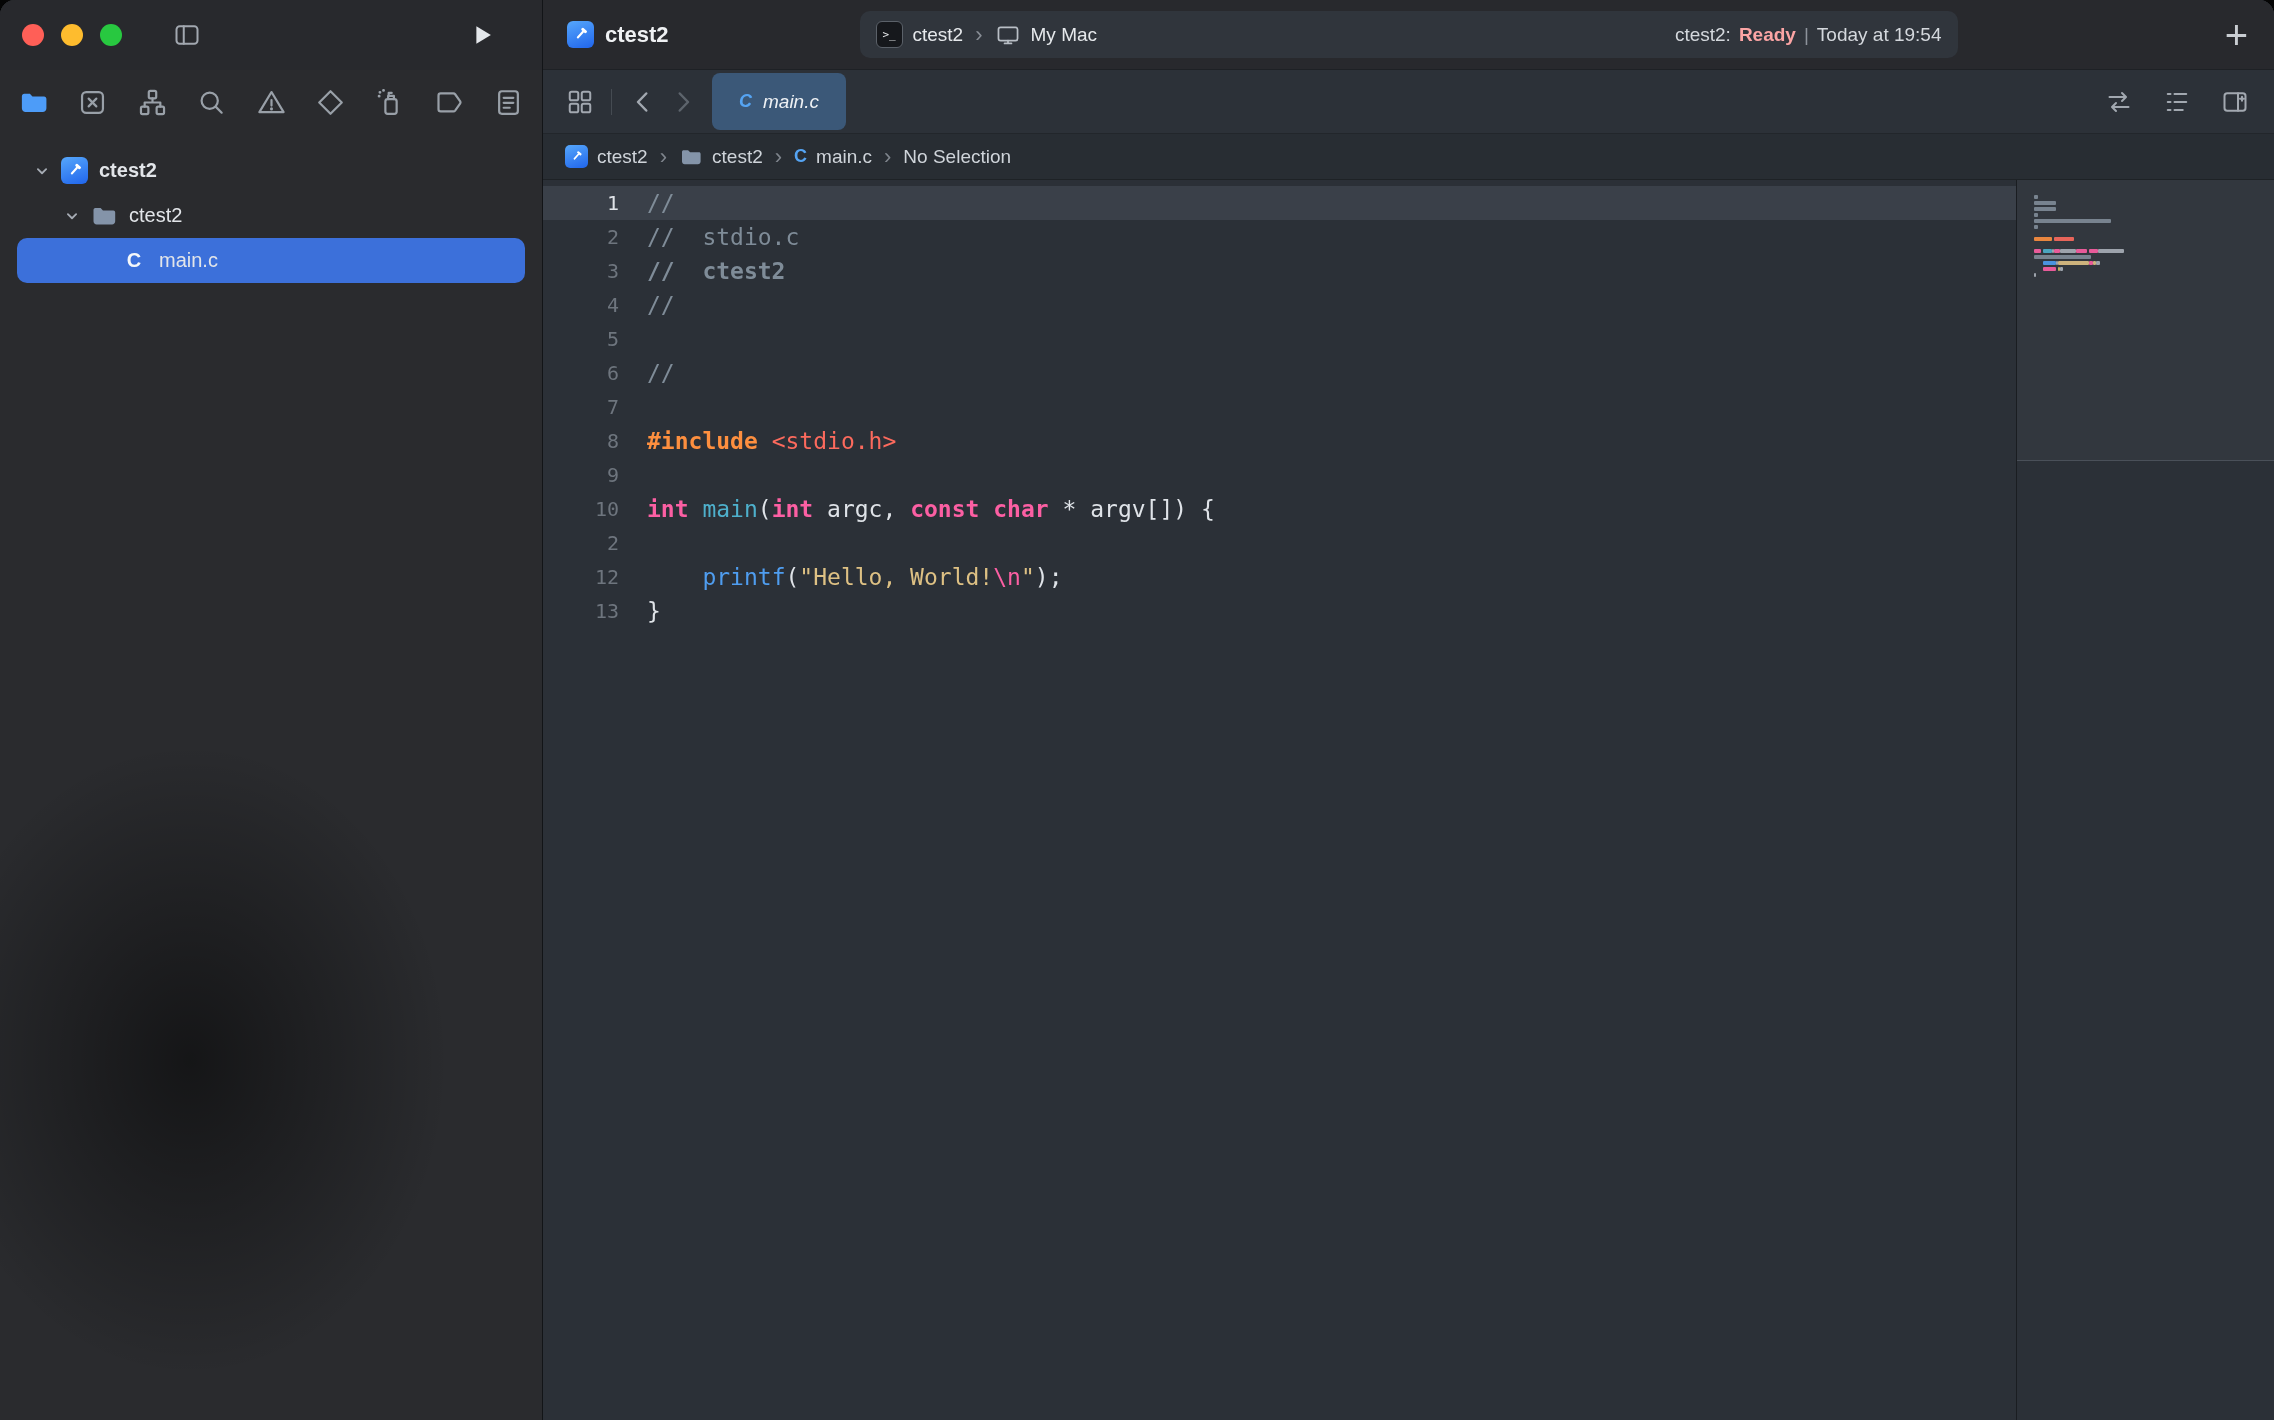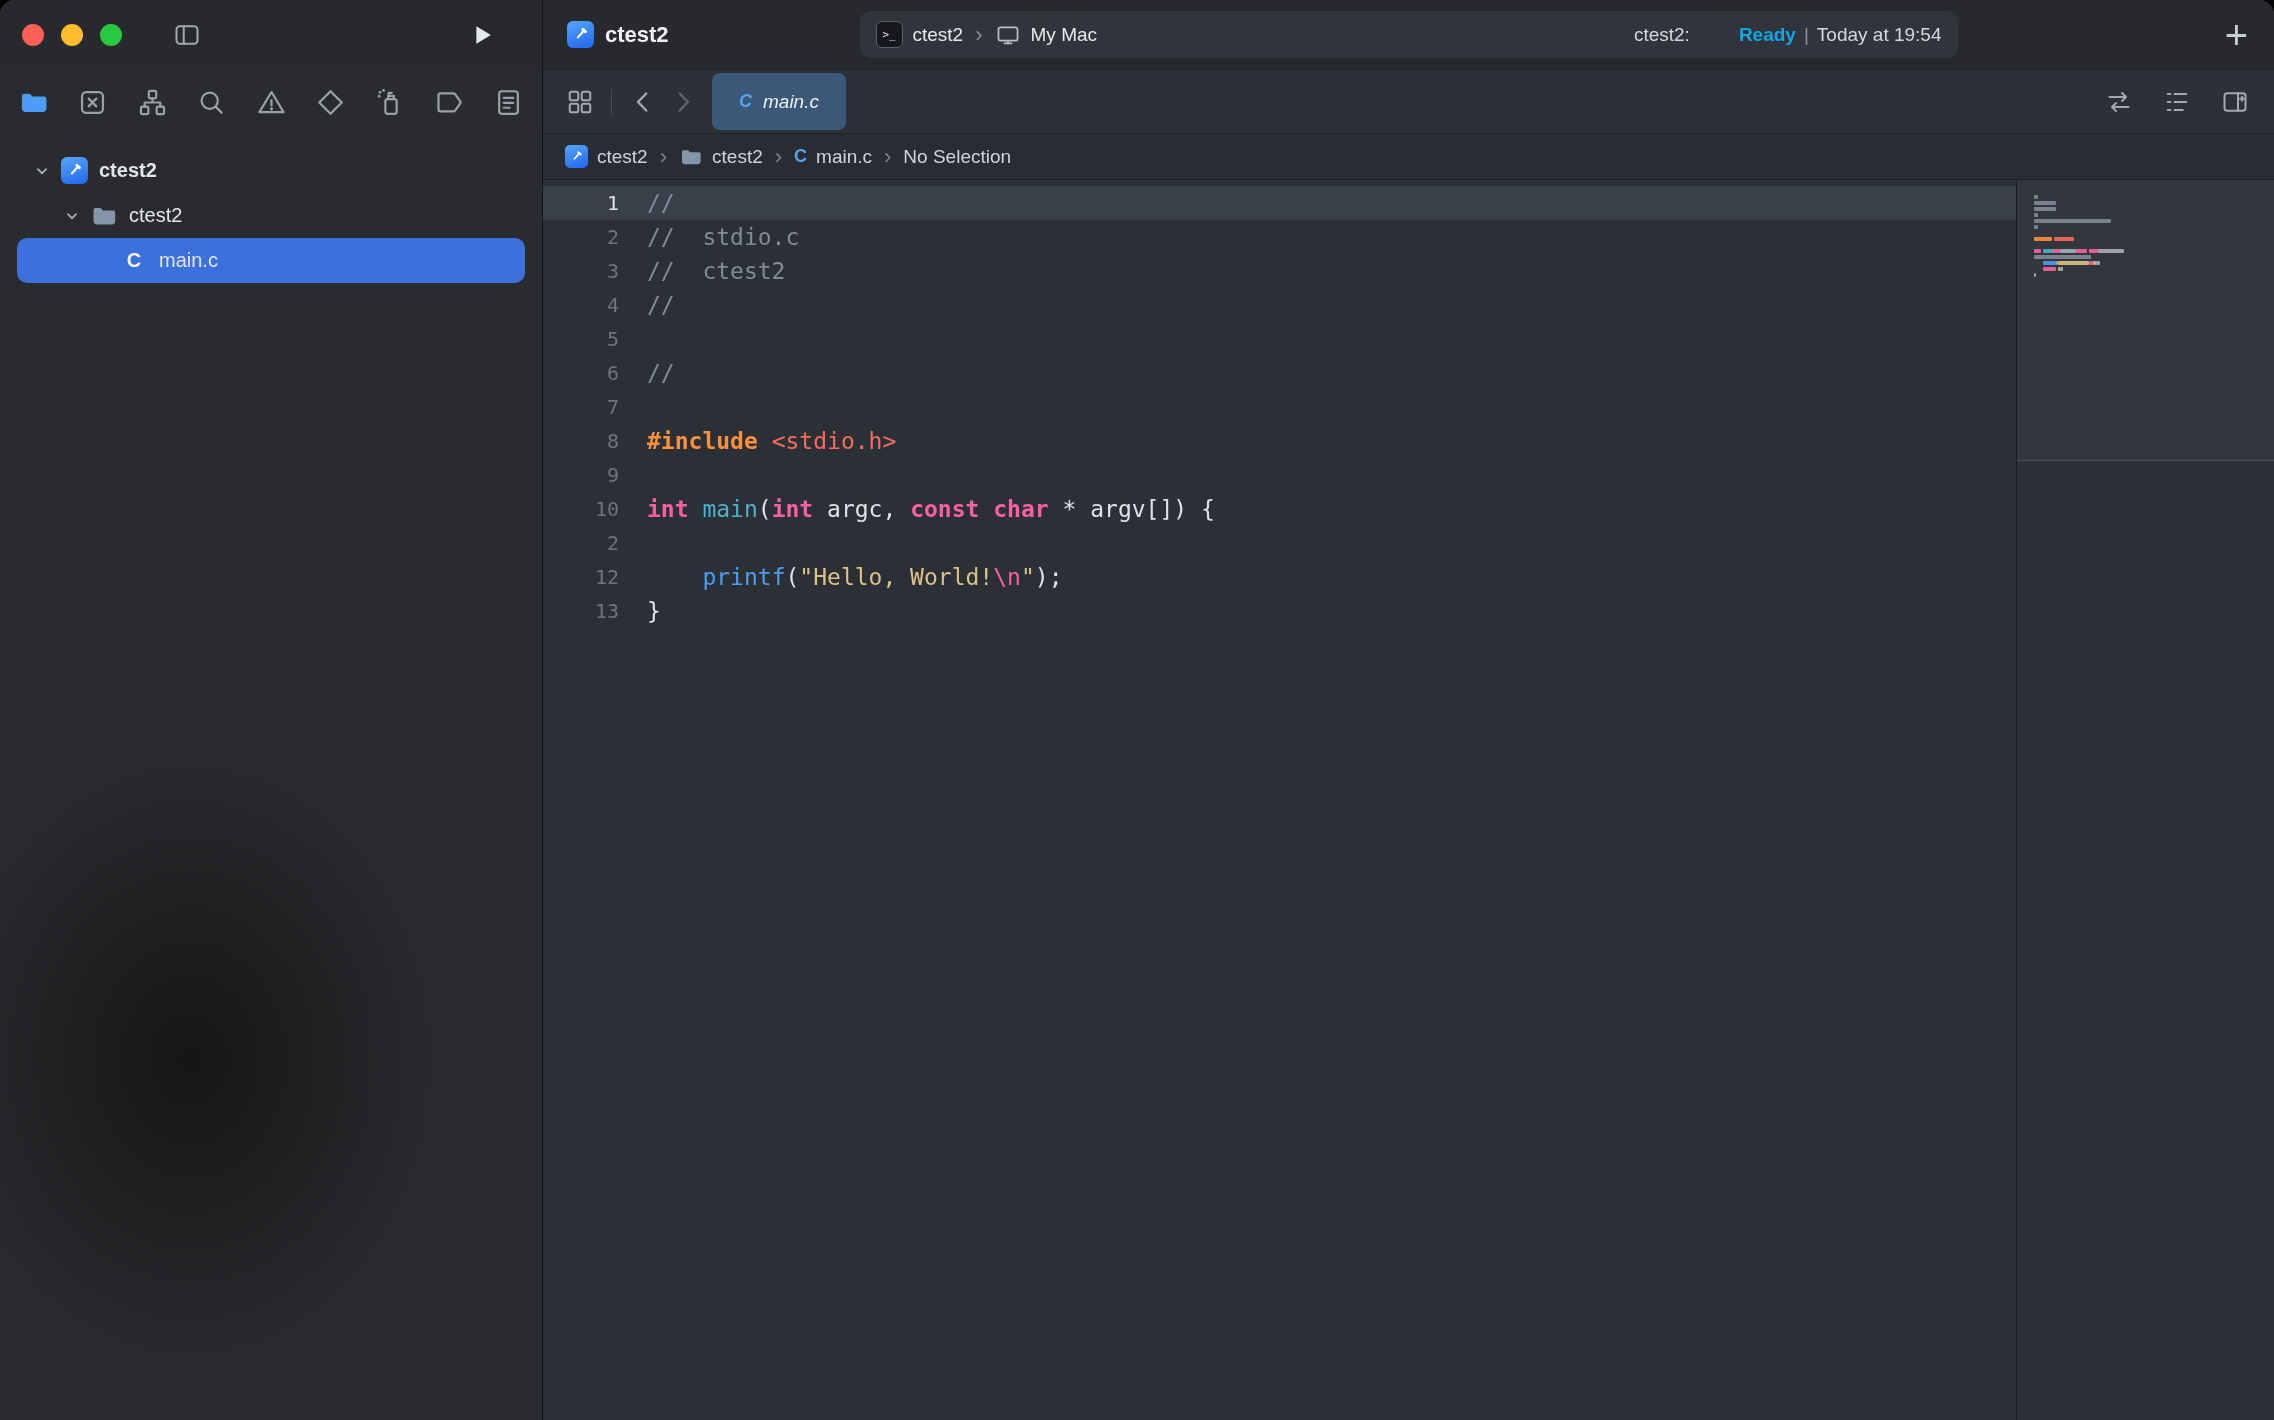--- a/index.html
+++ b/index.html
@@ -41,21 +41,21 @@
   .toolbar{position:relative;height:70px;flex:0 0 70px;background:#28292d;display:flex;align-items:center;
     padding:0 26px 0 24px;border-bottom:1px solid #1e2125;}
   .proj-title{margin-left:11px;font-size:22px;font-weight:bold;color:#eff1f3;}
   .pill{position:absolute;left:50%;top:11px;transform:translateX(-50%);width:1098px;height:47px;background:#30353c;
     border-radius:10px;display:flex;align-items:center;gap:10px;padding:0 16px;font-size:19px;color:#e6e9ec;}
   .scheme-badge{width:27px;height:27px;border-radius:6px;background:#16181c;border:1px solid #5b6169;color:#e8eaec;
     font-family:"DejaVu Sans Mono",monospace;font-size:11px;display:inline-flex;align-items:center;justify-content:center;}
   .pill-sep{color:#878d95;font-size:22px;margin:0 2px;line-height:1;}
   .pill-icon{color:#b9bfc6;display:inline-flex;}
   .pill-status{margin-left:auto;display:flex;gap:8px;align-items:center;color:#d4d8dd;white-space:nowrap;}
-  .pill-status b{color:#0ea5e9;margin-left:41px;}
+  .pill-status b{color:#fca5a5;}
   .pill-status .dim{color:#8d939b;}
   .plus-btn{margin-left:auto;font-size:40px;font-weight:100;color:#c9cdd2;line-height:1;}
 
   .tabbar{height:64px;flex:0 0 64px;background:#2c3138;display:flex;align-items:center;padding:0 24px 0 22px;border-bottom:1px solid #22262b;}
   .tb-left{display:flex;align-items:center;gap:10px;}
   .vsep{width:1px;height:26px;background:#454b52;margin:0 6px;}
   .tabs{display:flex;align-items:stretch;margin-left:14px;height:100%;padding:3px 0;}
   .tab{display:flex;align-items:center;gap:11px;padding:0 27px;border-radius:8px;font-size:19px;}
   .tab.selected{background:var(--tabsel,#3b5878);}
   .tab-label{font-style:italic;color:#eef1f4;}
@@ -318,21 +318,21 @@
         <span class="jb-sep">›</span>
         <span class="jb-item">
           <span class="jb-label">No Selection</span>
         </span>
       </div>
 
     <div class="editor-wrap">
       <div class="editor">
           <div class="code-line current"><span class="ln">1</span><span class="src"><span style="color: rgb(127, 140, 152);">//</span></span></div>
           <div class="code-line"><span class="ln">2</span><span class="src"><span style="color: rgb(127, 140, 152);">//  stdio.c</span></span></div>
-          <div class="code-line"><span class="ln">3</span><span class="src"><span style="color: rgb(127, 140, 152);">//  ctest2</span></span></div>
+          <div class="code-line"><span class="ln">3</span><span class="src"><span style="color: rgb(127, 140, 152); font-weight: bold;">//  ctest2</span></span></div>
           <div class="code-line"><span class="ln">4</span><span class="src"><span style="color: rgb(127, 140, 152);">//</span></span></div>
           <div class="code-line"><span class="ln">5</span></div>
           <div class="code-line"><span class="ln">6</span><span class="src"><span style="color: rgb(127, 140, 152);">//</span></span></div>
           <div class="code-line"><span class="ln">7</span><span class="src"></span></div>
           <div class="code-line"><span class="ln">8</span><span class="src"><span style="color: rgb(253, 143, 63); font-weight: bold;">#include</span><span style="color: rgb(223, 227, 232);"> </span><span style="color: rgb(252, 106, 93);">&lt;stdio.h&gt;</span></span></div>
           <div class="code-line"><span class="ln">9</span><span class="src"></span></div>
           <div class="code-line"><span class="ln">10</span><span class="src"><span style="color: rgb(252, 95, 163); font-weight: bold;">int</span><span style="color: rgb(223, 227, 232);"> </span><span style="color: rgb(78, 176, 204);">main</span><span style="color: rgb(223, 227, 232);">(</span><span style="color: rgb(252, 95, 163); font-weight: bold;">int</span><span style="color: rgb(223, 227, 232);"> argc, </span><span style="color: rgb(252, 95, 163); font-weight: bold;">const</span><span style="color: rgb(223, 227, 232);"> </span><span style="color: rgb(252, 95, 163); font-weight: bold;">char</span><span style="color: rgb(223, 227, 232);"> * argv[]) {</span></span></div>
           <div class="code-line"><span class="ln">2</span></div>
           <div class="code-line"><span class="ln">12</span><span class="src"><span style="color: rgb(223, 227, 232);">    </span><span style="color: rgb(79, 157, 240);">printf</span><span style="color: rgb(223, 227, 232);">(</span><span style="color: rgb(222, 193, 132);">"Hello, World!</span><span style="color: rgb(252, 95, 163);">\n</span><span style="color: rgb(222, 193, 132);">"</span><span style="color: rgb(223, 227, 232);">);</span></span></div>
           <div class="code-line"><span class="ln">13</span><span class="src"><span style="color: rgb(223, 227, 232);">}</span></span></div>

